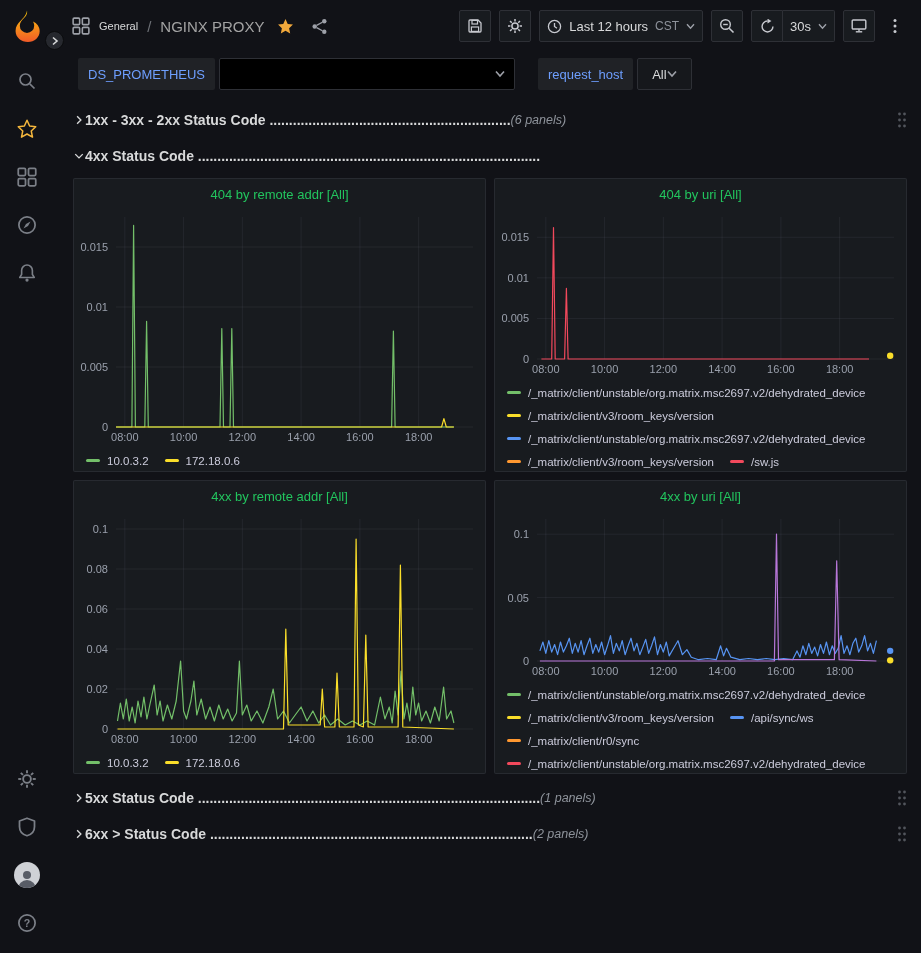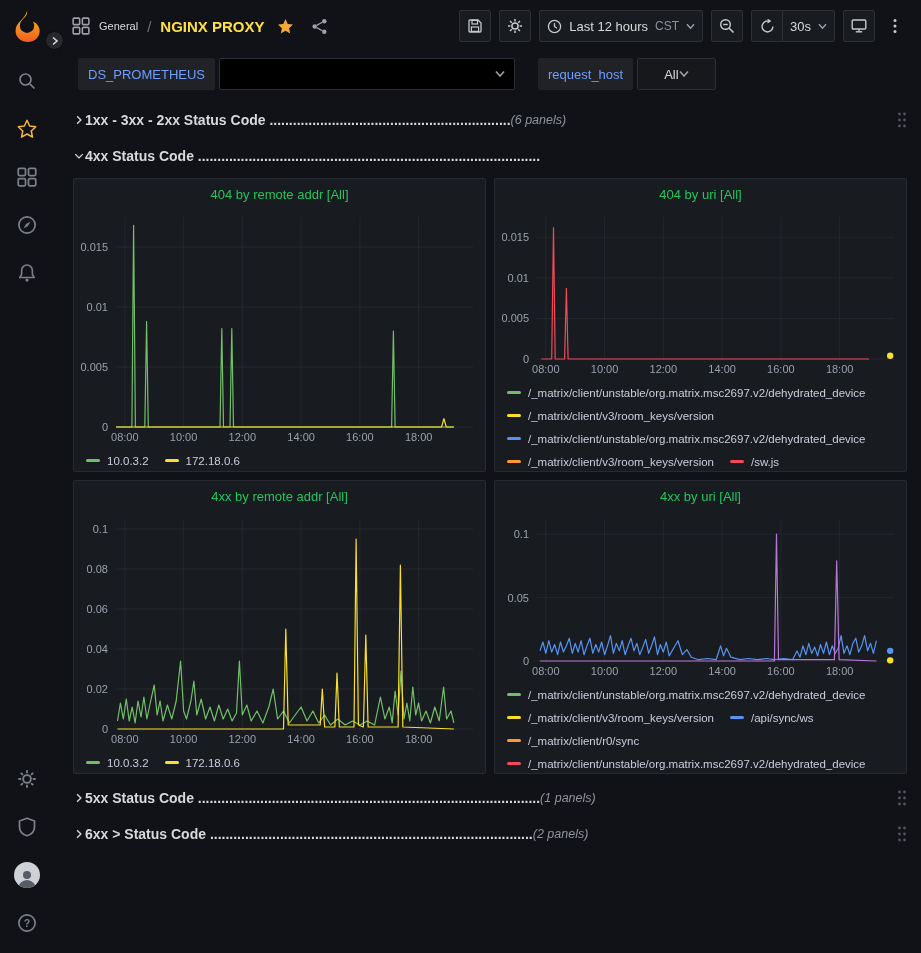--- a/index.html
+++ b/index.html
@@ -18,36 +18,36 @@
   .avatar-circle{width:26px;height:26px;border-radius:50%;background:#cfd1d6;display:flex;align-items:end;justify-content:center;overflow:hidden}
 
   
   .main{flex:1;display:flex;flex-direction:column;min-width:0}
 
   
   .topbar{height:52px;display:flex;align-items:center;padding:0 14px 0 18px;flex:none}
   .crumb{display:flex;align-items:center;gap:9px;color:#c7c9cf}
   .crumb-section{font-size:11px;color:#d8d9da;cursor:pointer}
   .crumb-sep{color:#6e7177;font-size:15px}
-  .crumb-title{font-size:15px;font-weight:700;color:#fde047;cursor:pointer}
+  .crumb-title{font-size:15px;font-weight:400;color:#a3a3a3;cursor:pointer}
   .tb-right{margin-left:auto;display:flex;align-items:center;gap:8px}
   .ibtn{height:32px;min-width:32px;padding:0 7px;display:flex;align-items:center;justify-content:center;gap:7px;background:#181b1f;border:1px solid #2e3036;border-radius:2px;color:#c7c9cf;cursor:pointer}
   .ibtn.flat{background:transparent;border:none;min-width:24px;padding:0 2px}
   .tb-text{font-size:13px;color:#d8d9da;white-space:nowrap}
   .tb-dim{font-size:12px;color:#8e939b}
   .btn-group{display:flex}
   .btn-group .ibtn:first-child{border-radius:2px 0 0 2px}
   .btn-group .ibtn:last-child{border-left:none;border-radius:0 2px 2px 0}
 
   
   .subbar{height:44px;display:flex;align-items:center;padding:0 14px 0 24px;flex:none}
   .vargroup{display:flex;align-items:center;gap:4px;margin-right:23px}
   .varchip{height:32px;display:flex;align-items:center;padding:0 10px;background:#202226;border-radius:2px;color:#6e9fff;cursor:pointer;white-space:nowrap}
   .valuebox{height:32px;width:296px;background:#000;border:1px solid #2e3036;border-radius:2px;display:flex;align-items:center;justify-content:space-between;padding:0 9px;cursor:pointer;color:#d8d9da}
-  .allbox{height:32px;display:flex;align-items:center;gap:0;padding:0 26px;background:#16181c;border:1px solid #2e3036;border-radius:2px;color:#d8d9da;cursor:pointer}
+  .allbox{height:32px;display:flex;align-items:center;gap:0;padding:0 14px;background:#16181c;border:1px solid #2e3036;border-radius:2px;color:#d8d9da;cursor:pointer}
 
   
   .dash{flex:1;padding:6px 14px 0 19px;overflow:hidden}
   .row-head{height:28px;display:flex;align-items:center;margin:4px 0 8px;color:#d8d9da;cursor:pointer}
   .row-title{font-size:14px;font-weight:700;white-space:nowrap;overflow:hidden}
   .row-count{font-style:italic;font-size:12.5px;color:#8e939b;white-space:nowrap;flex:none}
   .row-handle{margin-left:auto;cursor:grab;flex:none}
 
   .panel-grid{display:grid;grid-template-columns:1fr 1fr;gap:8px;margin:2px 0 10px}
   .panel{background:#181b1f;border:1px solid rgba(204,204,220,0.09);border-radius:2px;height:294px;display:flex;flex-direction:column;overflow:hidden}

